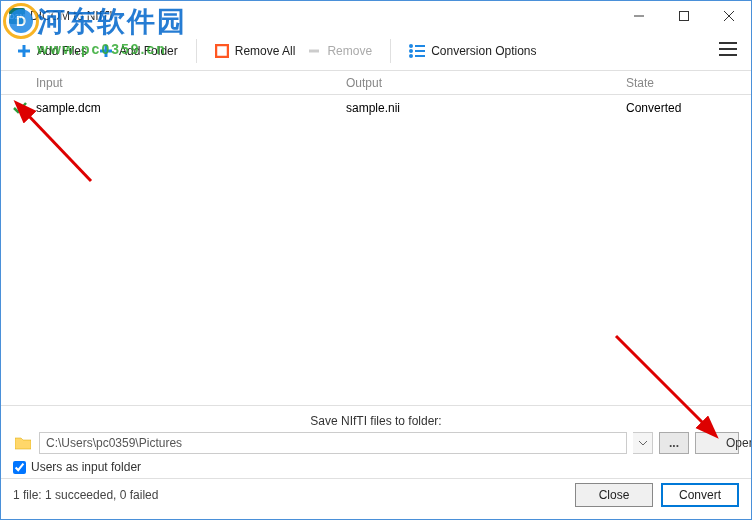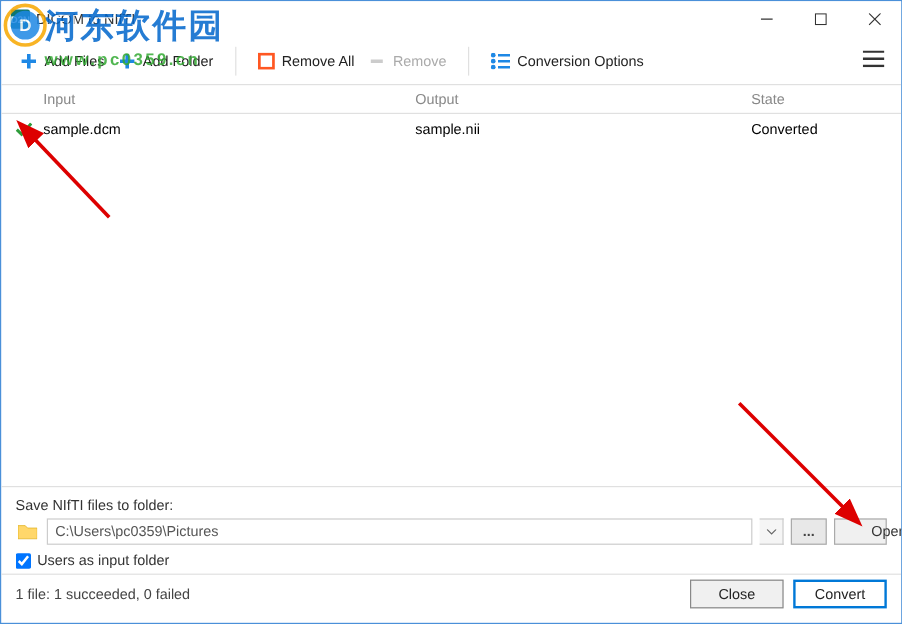--- a/index.html
+++ b/index.html
@@ -23,21 +23,21 @@
 .col-input { flex: 0 0 310px; }
 .col-output { flex: 0 0 280px; }
 .col-state { flex: 1; }
 
 .table-body { height: 310px; overflow: auto; }
 .row { height: 26px; display: flex; align-items: center; padding-left: 12px; }
 .row-check { width: 23px; display: flex; align-items: center; }
 .row-check svg { stroke: #2e9c3a; stroke-width: 2.5; fill: none; }
 
 .bottom-panel { border-top: 1px solid #e0e0e0; padding: 8px 12px 4px 12px; }
-.save-label { color: #333; margin-bottom: 4px; display: block; }
+.save-label { color: #333; margin-bottom: 4px; display: block; text-align: center; }
 .path-row { display: flex; gap: 6px; align-items: center; margin-bottom: 6px; }
 .folder-icon { width: 20px; height: 20px; display: flex; align-items: center; justify-content: center; }
 .path-input { flex: 1; height: 22px; border: 1px solid #ccc; padding: 0 6px; color: #555; background: #fff; }
 .dd-btn { width: 20px; height: 22px; border: 1px solid #ccc; border-left: none; background: #f5f5f5; display: flex; align-items: center; justify-content: center; cursor: pointer; }
 .browse-btn { width: 30px; height: 22px; border: 1px solid #aaa; background: #e8e8e8; cursor: pointer; font-weight: bold; color: #444; }
 .open-btn { width: 44px; height: 22px; border: 1px solid #aaa; background: #f0f0f0; cursor: pointer; color: #333; padding-left: 30px; }
 .cb-row { display: flex; align-items: center; gap: 5px; color: #333; }
 .cb-row input { width: 13px; height: 13px; }
 
 .footer { border-top: 1px solid #e0e0e0; height: 33px; display: flex; align-items: center; padding: 0 12px; }

